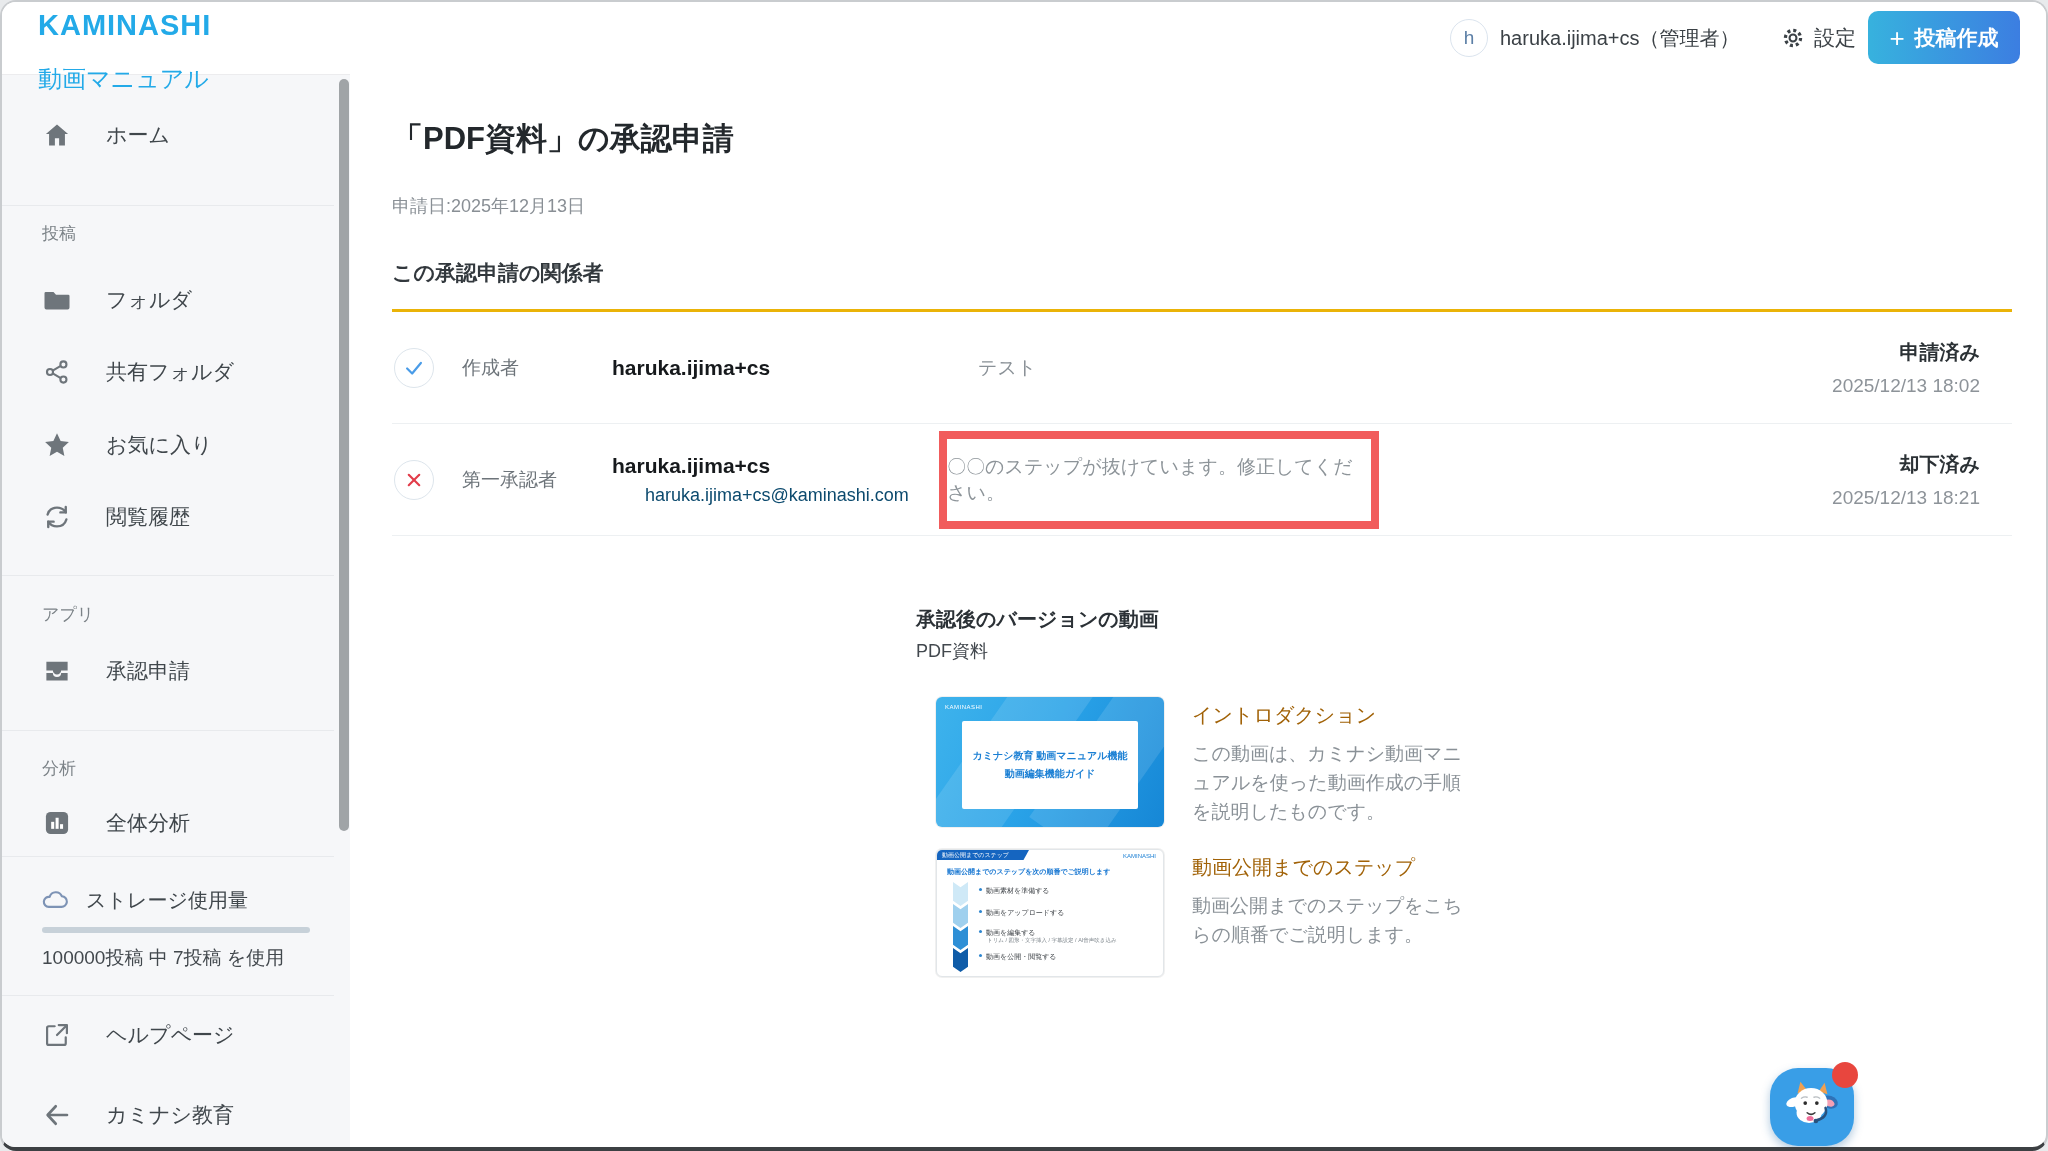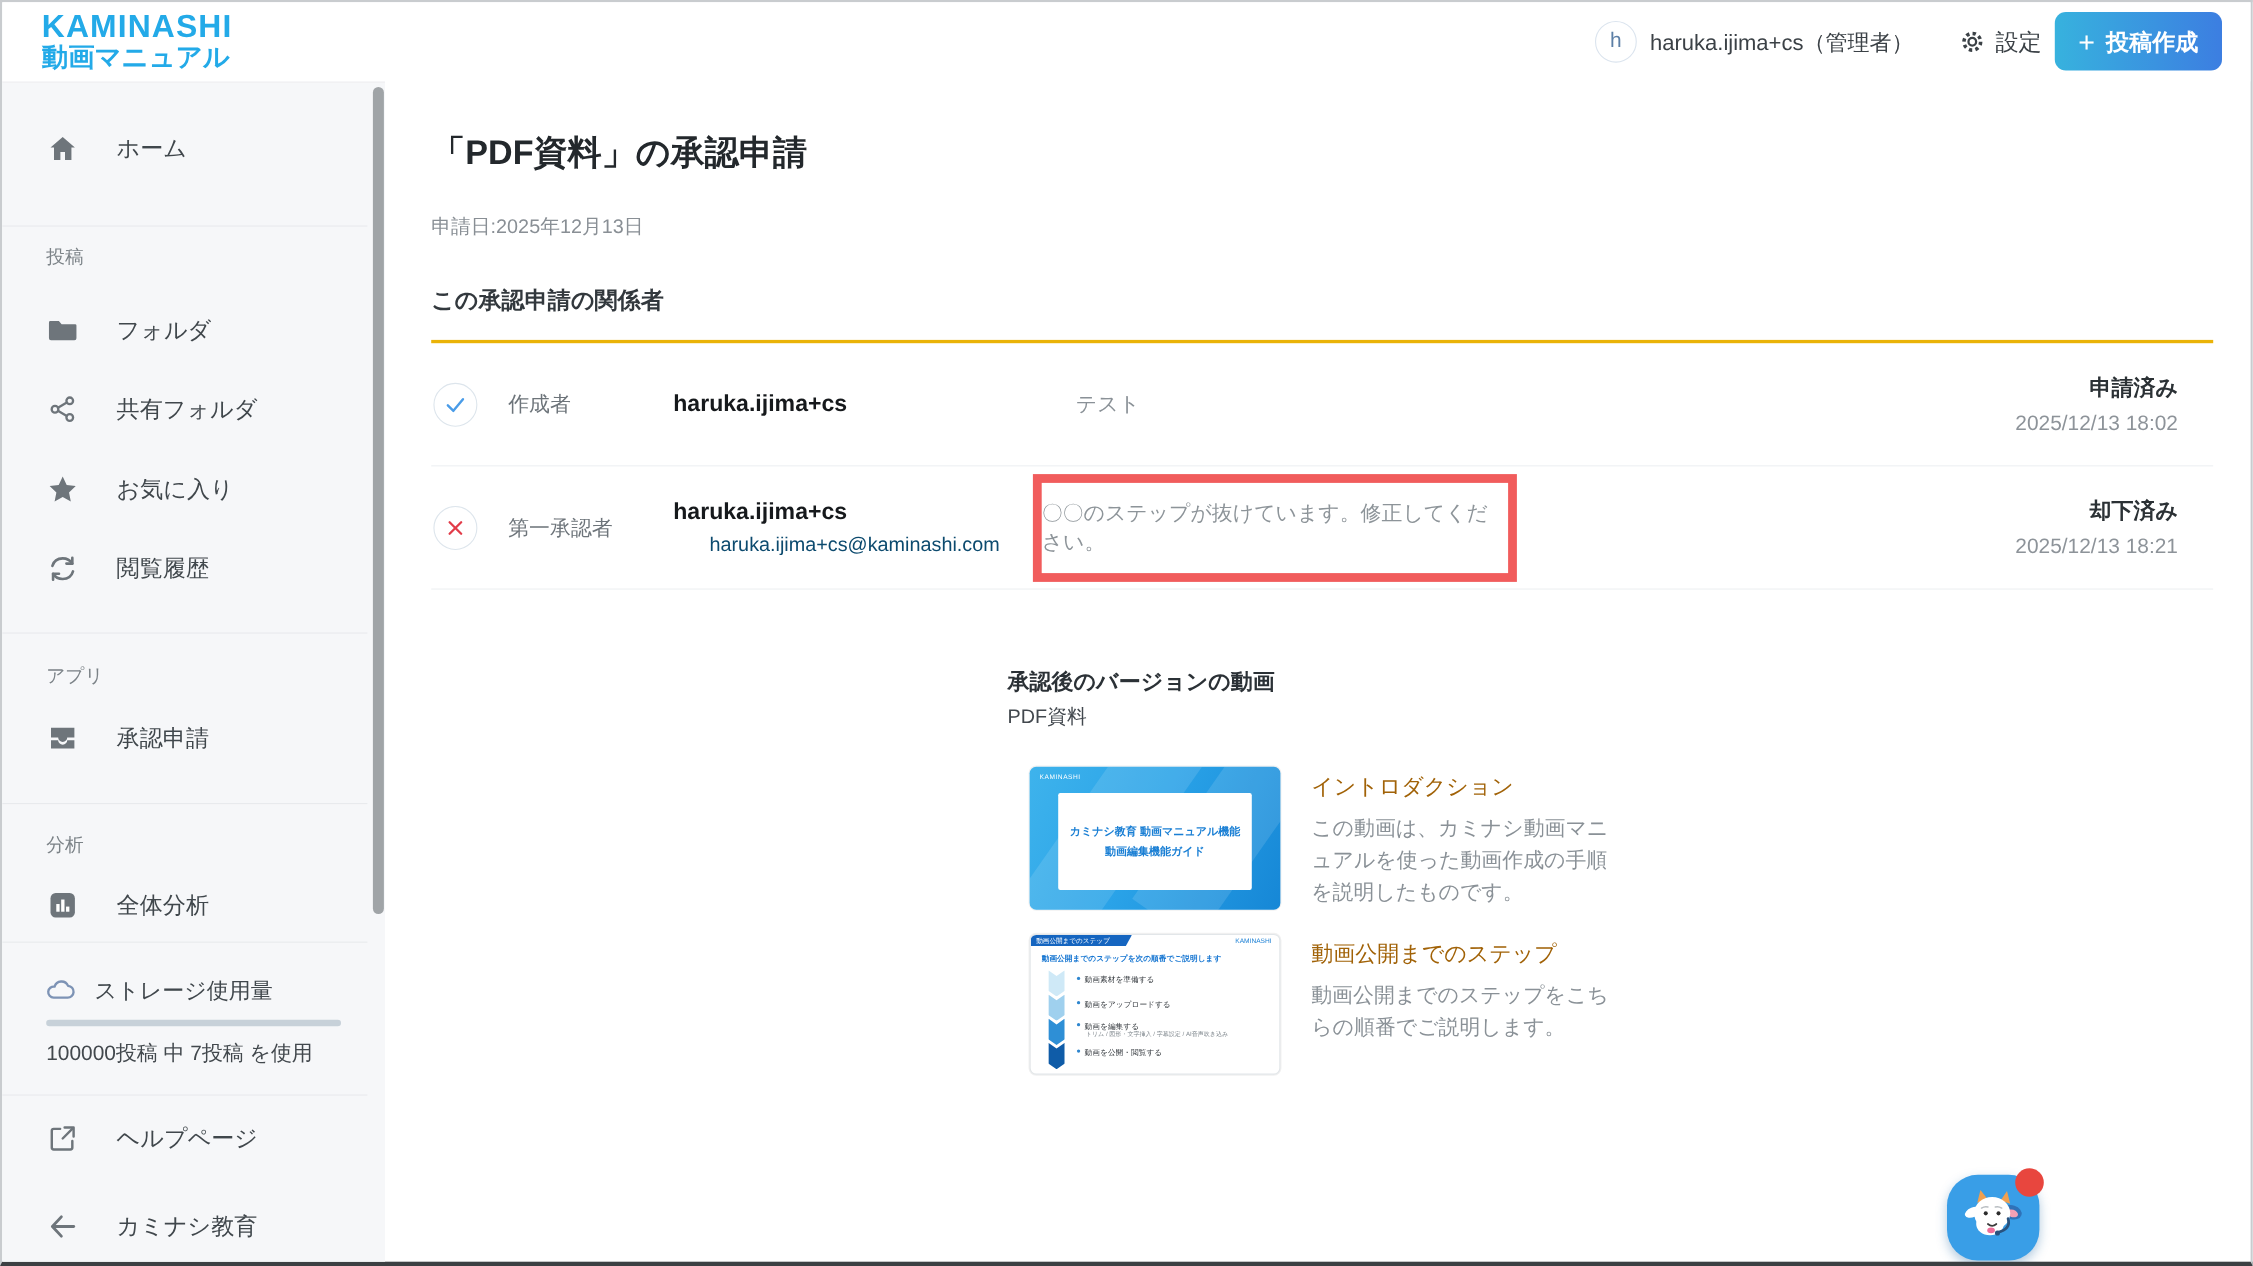--- a/index.html
+++ b/index.html
@@ -1,24 +1,24 @@
 <!DOCTYPE html>
 <html style="--accent: #23aae8; --btn1: #37b2de; --btn2: #3c7ee1; --red: #f15c5c; --chat: #399ee7; --thumb1: #2aa3e8; --thumb2: #1687d6;"><head>
 <meta charset="utf-8">
 <style>
   * { margin:0; padding:0; box-sizing:border-box; }
   html,body { background:#e8eaec; font-family:"Liberation Sans","DejaVu Sans",sans-serif; }
   .window{ position:relative; width:2048px; height:1151px; background:#fff;
-    border:2px solid #c9cccf; border-bottom:4px solid #3c4043; border-radius:0; overflow:hidden; }
+    border:2px solid #c9cccf; border-bottom:4px solid #3c4043; border-radius:16px; overflow:hidden; }
 
   
   .topbar{ position:absolute; left:0; top:0; width:100%; height:72px; background:#fff; z-index:5;}
   .logo{ position:absolute; left:36px; top:8px; cursor:pointer; }
   .logo-l1{ font-size:29px; font-weight:bold; letter-spacing:1px; color:var(--accent); line-height:30px;}
-  .logo-l2{ font-size:24px; font-weight:bold; color:var(--accent); line-height:26px;}
+  .logo-l2{ font-size:24px; font-weight:normal; color:var(--accent); line-height:26px;margin-top:26px;}
   .search{ position:absolute; left:238px; top:13px; width:1176px; height:46px; background:#f0f2f4;
     border-radius:8px; display:flex; align-items:center; padding:0 16px; gap:12px;}
   .search input{ border:none; outline:none; background:transparent; font-size:20px; color:#3b4146; width:100%;
     font-family:inherit;}
   .search input::placeholder{ color:#848b91; }
   .user{ position:absolute; left:1448px; top:14px; height:44px; display:flex; align-items:center; gap:12px; cursor:pointer;}
   .avatar{ width:38px; height:38px; border-radius:50%; background:#fff; border:1.5px solid #dbe4ee;
     display:flex; align-items:center; justify-content:center; font-size:19px; color:#5c7fa6;}
   .user-name{ font-size:20px; color:#3b4146; }
   .settings{ position:absolute; left:1778px; top:18px; height:36px; display:flex; align-items:center; gap:8px;

